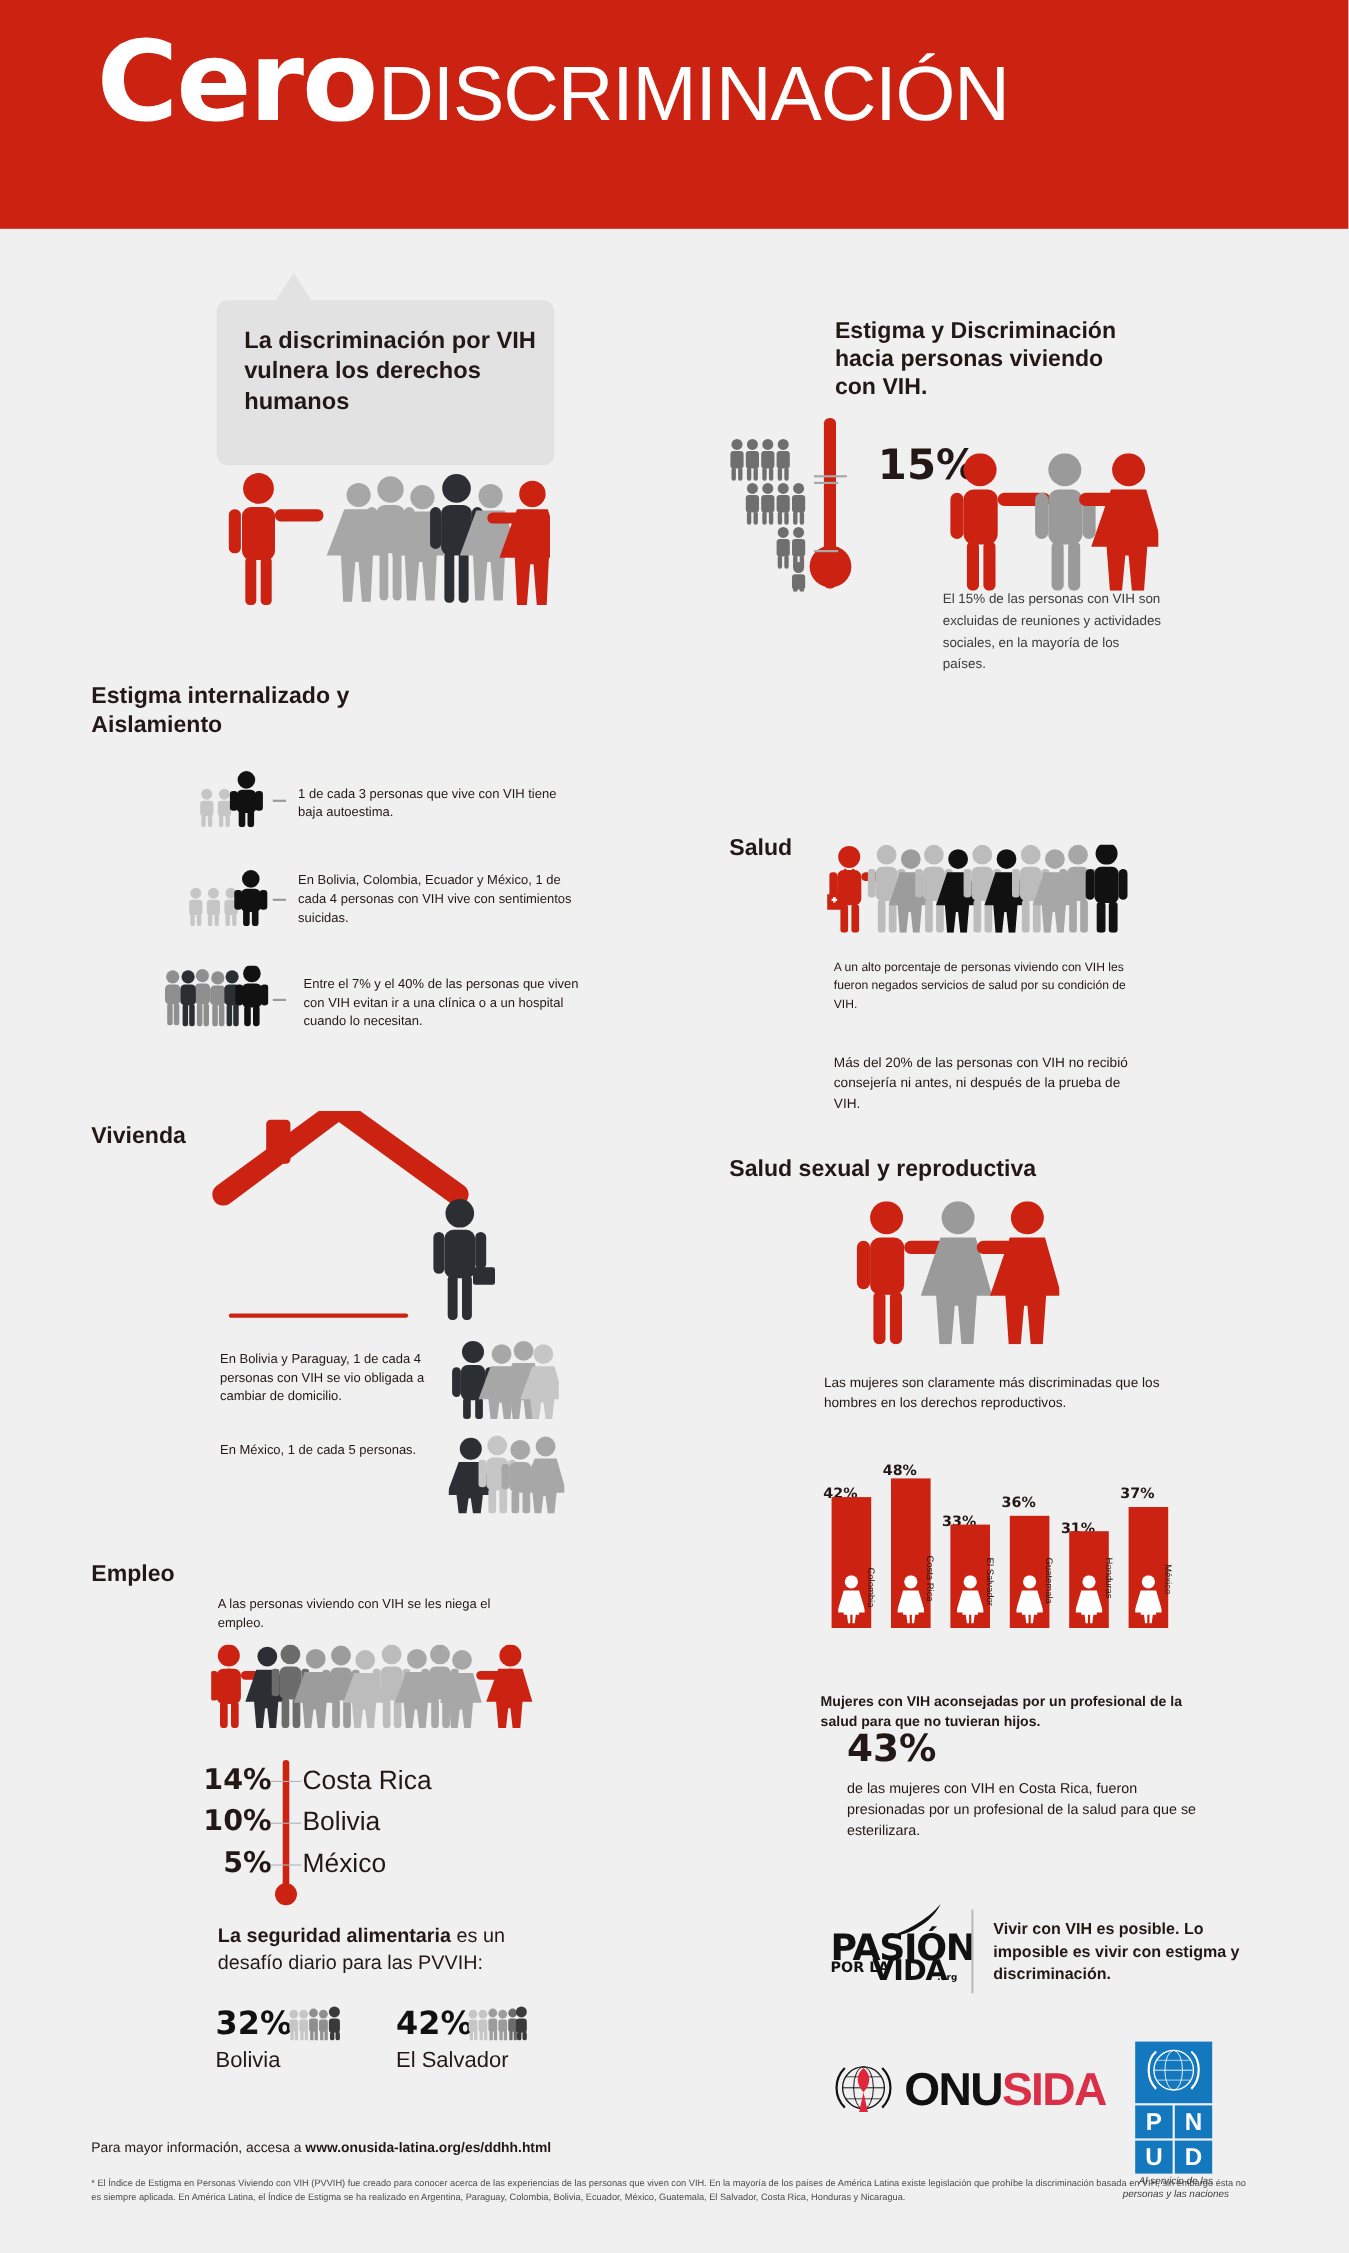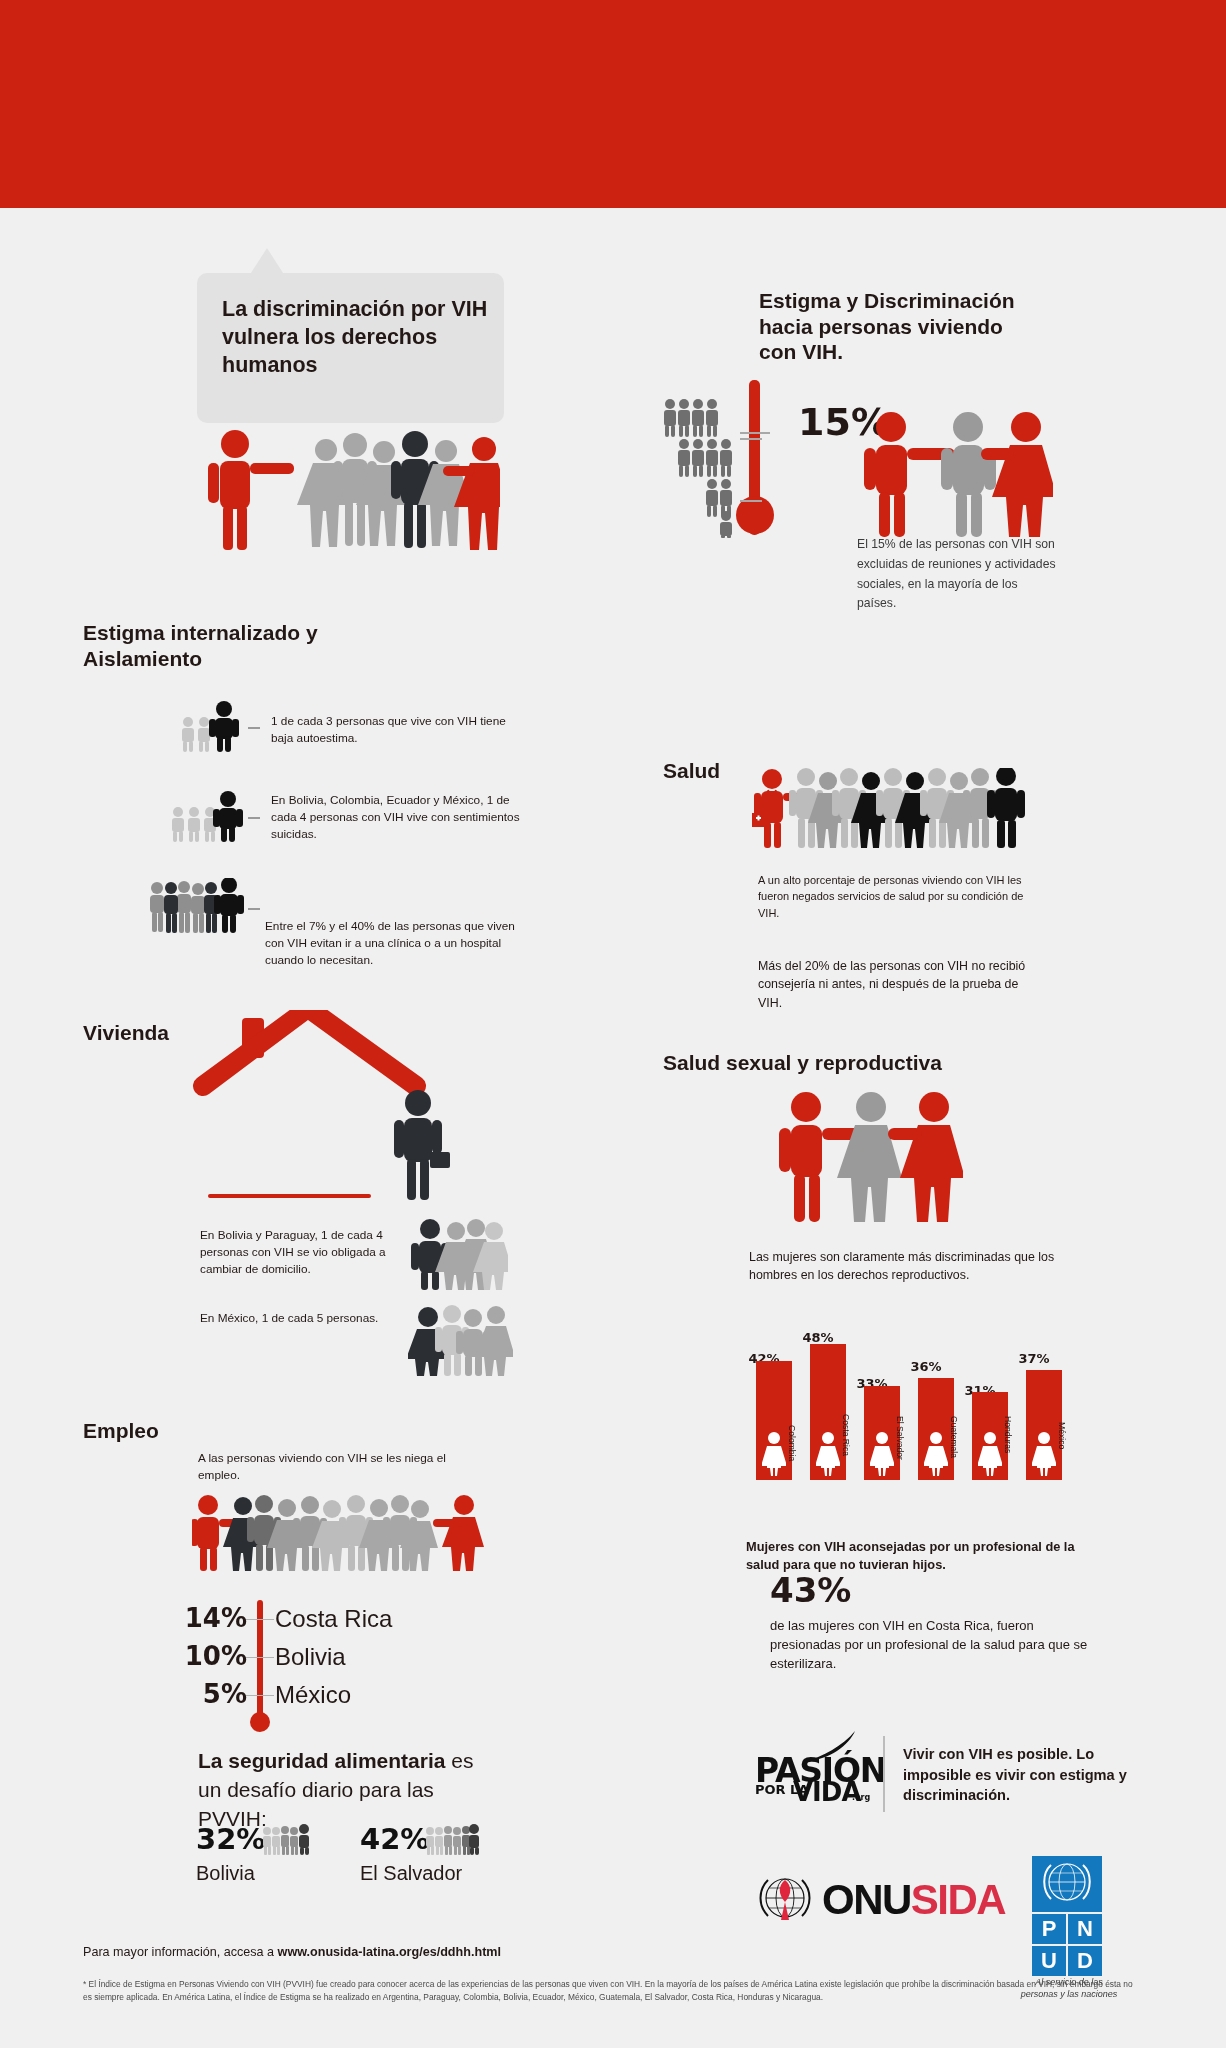--- a/index.html
+++ b/index.html
@@ -124,20 +124,24 @@
   .emp-pct { font-family: "DejaVu Sans", sans-serif; font-weight: bold; font-size: 26px; color: #231815; width: 74px; text-align: right; }
   .emp-name { font-size: 24px; color: #231815; margin-left: 28px; }
 
   .food-pct { position: absolute; font-family: "DejaVu Sans", sans-serif; font-weight: bold; font-size: 29px; color: #111; }
   .food-name { position: absolute; font-size: 20px; color: #231815; }
 </style>
 </head>
 <body>
 
 <div class="header">
+  <div class="title-row">
+    <span class="title-cero">Cero</span>
+    <span class="title-disc">DISCRIMINACIÓN</span>
+  </div>
 </div>
 
 <div class="bubble"></div>
 <div class="bubble-tail"></div>
 <div class="bubble-txt">La discriminación por VIH vulnera los derechos humanos</div>
 
 <svg class="fig" style="left:200px; top:430px;" width="300" height="120" viewBox="0 0 300 120">
   <g fill="#a7a7a7">
     <circle cx="126" cy="20" r="11"></circle>
       <path d="M113 33h26l13 42h-13l-2 42h-8l-3-36h-3l-3 36h-8l-2-42h-13z"></path>
@@ -257,21 +261,21 @@
   <g fill="#111">
     <circle cx="81" cy="7" r="8"></circle>
       <rect x="72" y="16" width="18" height="22" rx="5"></rect>
       <rect x="66" y="17" width="7" height="19" rx="3"></rect>
       <rect x="89" y="17" width="7" height="19" rx="3"></rect>
       <rect x="74" y="36" width="6" height="19" rx="3"></rect>
       <rect x="82" y="36" width="6" height="19" rx="3"></rect>
   </g>
 </svg>
 <div class="dash" style="left:248px; top:908px;"></div>
-<div class="body-txt body-txt-dk" style="left:265px; top:886px; width:262px;margin-top:32px;">Entre el 7% y el 40% de las personas que viven con VIH evitan ir a una clínica o a un hospital cuando lo necesitan.</div>
+<div class="body-txt body-txt-dk" style="left:276px; top:886px; width:262px;">Entre el 7% y el 40% de las personas que viven con VIH evitan ir a una clínica o a un hospital cuando lo necesitan.</div>
 
 <div class="h-sec" style="left:83px; top:1020px;">
   <span>Vivienda</span>
 </div>
 
 <svg class="fig" style="left:190px; top:1010px;" width="240" height="90" viewBox="0 0 240 90">
   <g fill="#cc2211">
     <rect x="52" y="8" width="22" height="40" rx="4"></rect>
     <path d="M7 82 L112 5 a11 11 0 0 1 13 0 L232 82 a10 10 0 0 1 -12 16 L118 24 L19 98 a10 10 0 0 1 -12 -16 z" transform="translate(0,-14)"></path>
   </g>
@@ -418,21 +422,21 @@
   <span class="emp-pct">5%</span>
   <span class="emp-name">México</span>
 </div>
 
 <div class="thermo-stem" style="left:257px; top:1600px; width:6px; height:122px;"></div>
 <div class="thermo-bulb" style="left:250px; top:1712px; width:20px; height:20px;"></div>
 <div class="tick" style="left:246px; top:1619px; width:28px; height:1px; background:#b3b3b3;"></div>
 <div class="tick" style="left:246px; top:1657px; width:28px; height:1px; background:#b3b3b3;"></div>
 <div class="tick" style="left:246px; top:1695px; width:28px; height:1px; background:#b3b3b3;"></div>
 
-<div style="position:absolute; left:198px; top:1747px; width:280px; font-size:21px; line-height:1.38; color:#231815;">
+<div style="position:absolute; left:198px; top:1747px; width:280px; font-size:18px; line-height:1.38; color:#231815;">
   <b>La seguridad alimentaria</b><span> es un desafío diario para las PVVIH:</span>
 </div>
 
 <div class="food-pct" style="left:196px; top:1822px;">32%</div>
 <svg class="fig" style="left:262px; top:1823px;" width="48" height="32" viewBox="0 0 48 32">
   <g fill="#c6c6c6">
       <circle cx="5" cy="8" r="4"></circle>
       <rect x="1" y="13" width="8" height="11" rx="2"></rect>
       <rect x="2" y="23" width="3" height="9" rx="1"></rect>
       <rect x="6" y="23" width="3" height="9" rx="1"></rect>

